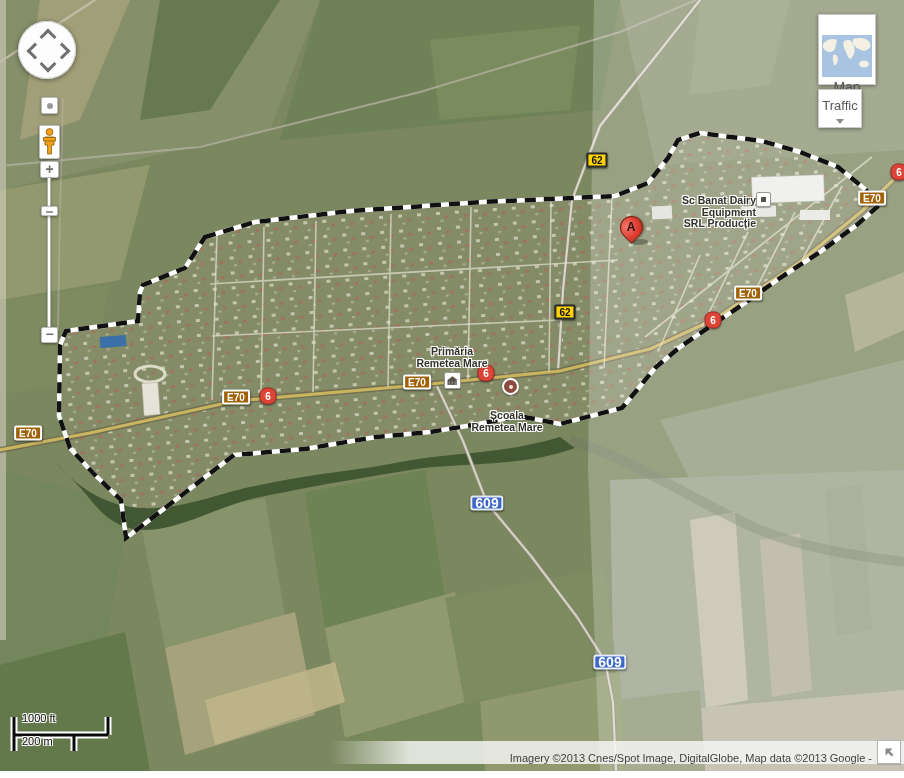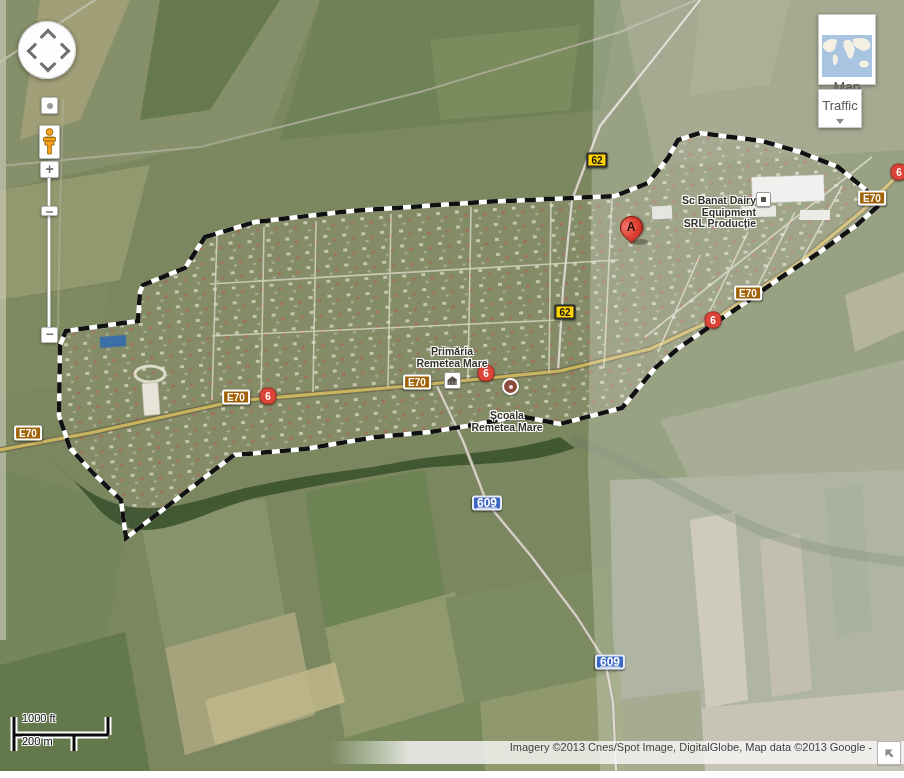--- a/index.html
+++ b/index.html
@@ -14,21 +14,21 @@
   
   .shield{position:absolute;transform:translate(-50%,-50%);font-weight:bold;white-space:nowrap;
     box-shadow:0 1px 2px rgba(0,0,0,.45);}
   .shield.e{background:#a16207;color:#fff;border:2px solid #fff;border-radius:2px;
     font-size:10px;line-height:11px;padding:0 3px;}
   .shield.n{background:#dc4437;color:#fff;border:1px solid #9e2d26;border-radius:7px;
     width:15px;height:15px;line-height:15px;text-align:center;font-size:10px;}
   .shield.y{background:#ffd400;color:#151515;border:2px solid #2b2b2b;border-radius:2px;
     font-size:10px;line-height:11px;padding:0 3px;margin-top:21px;}
   .shield.b{background:#3b66c4;color:#fff;border:2px solid #e6ecfa;border-radius:3px;
-    font-size:12px;line-height:11px;padding:0 3px;text-decoration:underline;}
+    font-size:14px;line-height:11px;padding:0 3px;}
 
   
   .pin-shadow{position:absolute;left:632px;top:239px;width:16px;height:6px;border-radius:50%;
     background:rgba(0,0,0,.28);transform:skewX(-25deg);}
   .pin{position:absolute;left:619.5px;top:216px;width:21px;height:21px;
     background:radial-gradient(circle at 35% 30%,#f2776d,#de3b2d 60%,#b02a1d);
     border:1px solid #7e1c13;border-radius:50% 50% 50% 0;transform:rotate(-45deg);
     box-shadow:1px 1px 2px rgba(0,0,0,.35);}
   .pin span{display:block;width:21px;text-align:center;line-height:20px;transform:rotate(45deg);
     font-weight:bold;font-size:12px;color:#26120e;}
@@ -80,21 +80,21 @@
   .gm-btn-label{font-size:14px;color:#565656;line-height:20px;}
   .world-thumb{width:50px;height:42px;margin:0 auto;overflow:hidden;}
   .caret{width:0;height:0;border-left:4px solid transparent;border-right:4px solid transparent;
     border-top:5px solid #8a8a8a;margin:3px auto 0;}
 
   
   .scalebar{position:absolute;left:8px;top:708px;width:130px;height:50px;}
   .scale-label{position:absolute;font-size:11px;color:#111;}
 
   
-  .attribution{position:absolute;left:0;right:0;bottom:7px;height:23px;display:flex;align-items:flex-start;
+  .attribution{position:absolute;left:0;right:0;bottom:7px;height:23px;display:flex;align-items:flex-end;
     justify-content:flex-end;gap:5px;padding-right:3px;font-size:11px;color:#3f3f3f;
     background:linear-gradient(to right,rgba(248,248,248,0) 330px,rgba(247,247,247,.82) 410px,rgba(247,247,247,.82));}
   .attr-text{white-space:nowrap;}
   .edit-btn{height:24px;background:#fff;border:1px solid #b3b3b3;font-family:"Liberation Sans",sans-serif;
     font-size:12px;color:#333;padding:0 11px;box-shadow:0 1px 1px rgba(0,0,0,.12);}
   .arrow-btn{height:24px;width:24px;background:#fff;border:1px solid #b3b3b3;padding:0;
     box-shadow:0 1px 1px rgba(0,0,0,.12);display:flex;align-items:center;justify-content:center;}
 </style>
 </head>
 <body>

